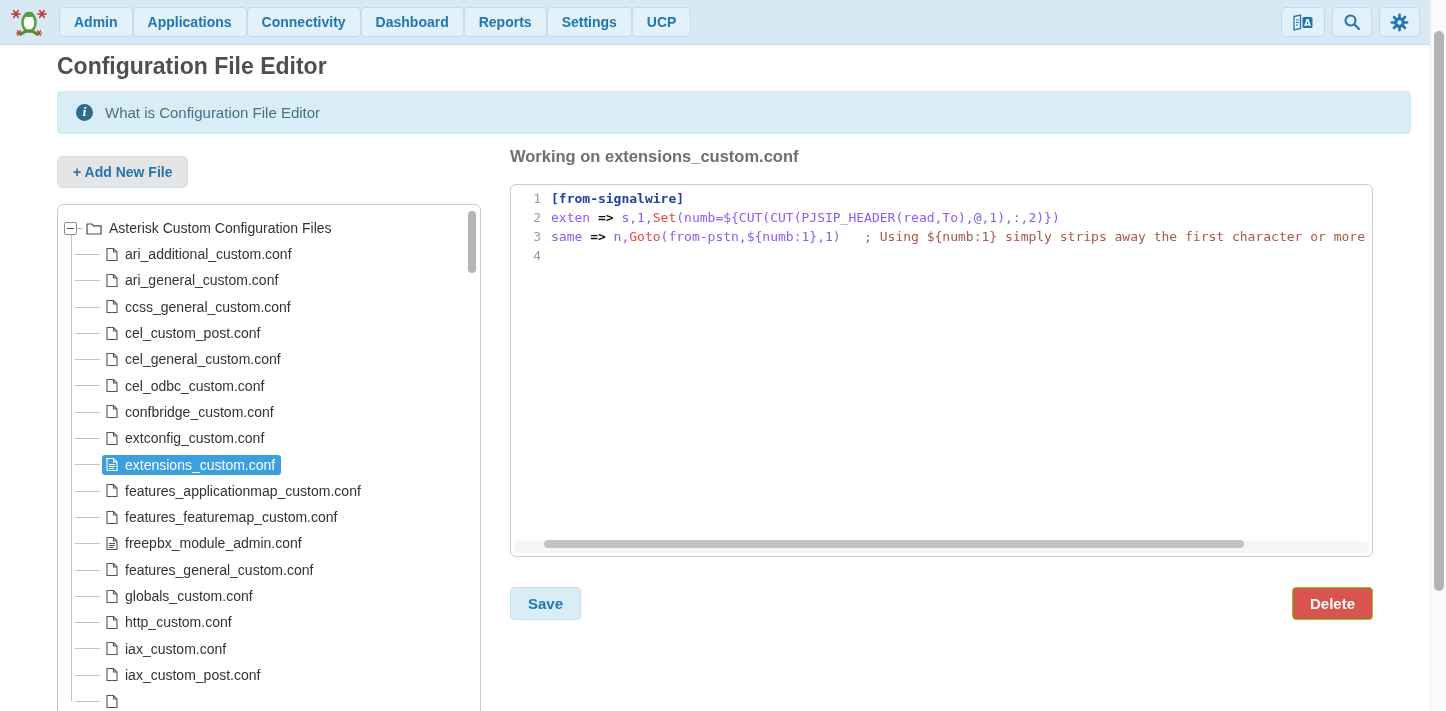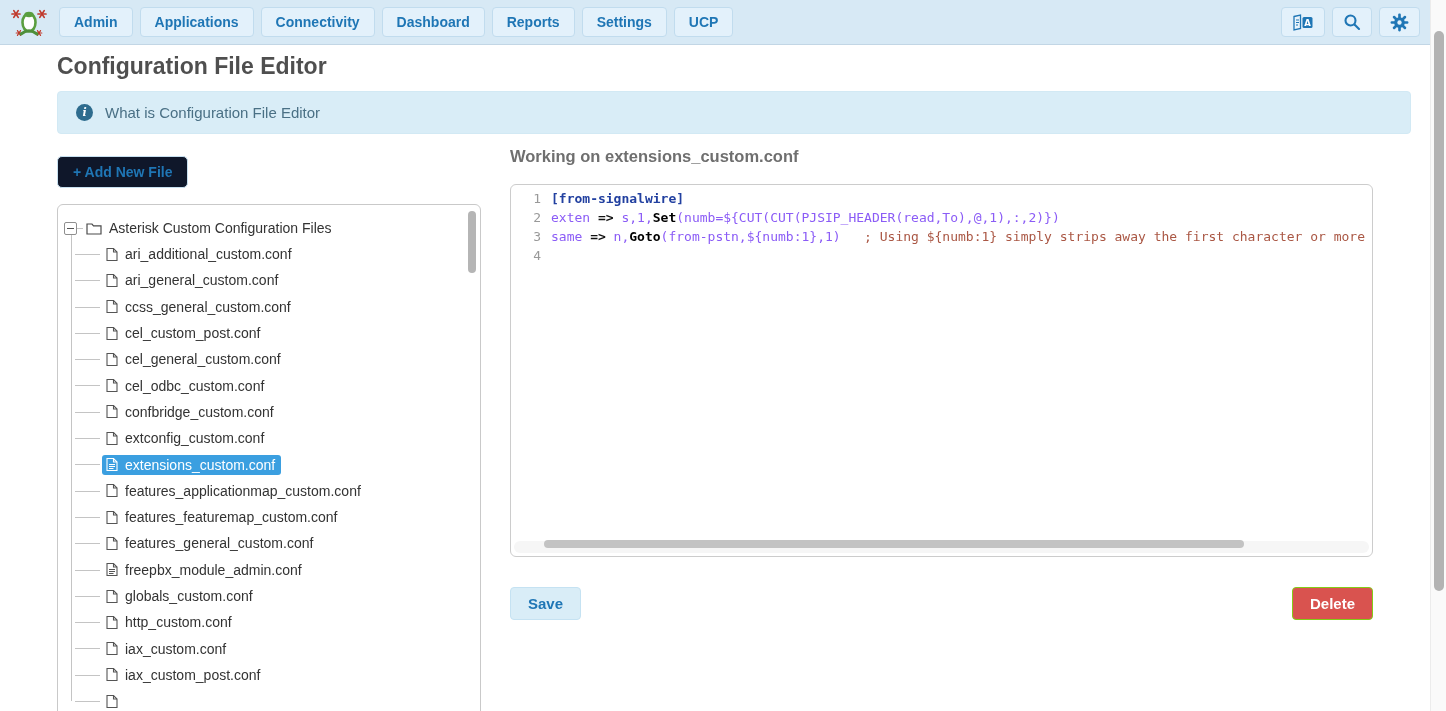--- a/index.html
+++ b/index.html
@@ -39,21 +39,21 @@
   .info-icon{
     width:17px;height:17px;border-radius:50%;background:#2e6c8e;color:#fff;flex:none;
     display:flex;align-items:center;justify-content:center;
     font-family:"DejaVu Serif",serif;font-size:11px;font-weight:bold;font-style:italic;
   }
   .alert-text{font-size:15px;color:#4a7085;}
   
   .add-btn{
     position:absolute;left:57px;top:156px;
     font-family:"Liberation Sans",sans-serif;font-size:14px;font-weight:bold;color:#1f76b5;
-    background:#0f172a;border:1px solid #c7e0f0;border-radius:5px;padding:7px 15px;cursor:pointer;
+    background:#e5e5e5;border:1px solid #c7e0f0;border-radius:5px;padding:7px 15px;cursor:pointer;
   }
   
   .tree-panel{
     position:absolute;left:57px;top:204px;width:424px;height:520px;box-sizing:border-box;
     background:#fff;border:1px solid #c9c9c9;border-radius:6px;overflow:hidden;
   }
   .tree-scroll-thumb{position:absolute;right:4px;top:6px;width:8px;height:62px;background:#b5b5b5;border-radius:4px;z-index:5;}
   .tree-list{position:relative;padding:10px 0 0 4px;font-size:14px;color:#333;}
   .tree-vline{position:absolute;left:13px;top:30px;height:466px;border-left:1px solid #c4c4c4;}
   .tree-root{display:flex;align-items:center;height:26px;position:relative;cursor:pointer;}
@@ -78,21 +78,21 @@
     position:absolute;left:510px;top:184px;width:863px;height:373px;box-sizing:border-box;
     background:#fff;border:1px solid #cccccc;border-radius:6px;overflow:hidden;
     font-family:"DejaVu Sans Mono",monospace;font-size:13px;cursor:text;
   }
   .code-area{padding:6px 0 0 4px;}
   .code-line{display:flex;height:19px;white-space:pre;}
   .ln{width:26px;text-align:right;color:#999;flex:none;margin-right:10px;}
   .seg-plain{color:#8b5cf6;}
   .seg-op{color:#111;font-weight:bold;}
   .seg-section{color:#2240a0;font-weight:bold;}
-  .seg-func{color:#000000;font-weight:bold;}
+  .seg-func{color:#ef4444;font-weight:normal;}
   .seg-comment{color:#aa5744;}
   .h-scroll-track{position:absolute;left:3px;right:3px;bottom:3px;height:12px;background:#f6f6f6;border-radius:6px;}
   .h-scroll-thumb{position:absolute;left:30px;bottom:5px;width:700px;height:8px;background:#c3c3c3;border-radius:4px;cursor:pointer;}
   
   .btn-row{position:absolute;left:510px;top:587px;width:863px;display:flex;justify-content:space-between;gap:8px;}
   .save-btn{
     font-family:"Liberation Sans",sans-serif;font-size:15px;font-weight:bold;color:#1f76b5;
     background:#d9edf7;border:1px solid #c5e2f2;border-radius:4px;padding:7px 17px;cursor:pointer;
   }
   .delete-btn{
@@ -126,21 +126,21 @@
             <line x1="-4" y1="0" x2="4" y2="0"></line>
             <line x1="-2.2" y1="-3.4" x2="2.2" y2="3.4"></line>
             <line x1="-2.2" y1="3.4" x2="2.2" y2="-3.4"></line>
           </g>
       </g>
       <ellipse cx="19" cy="16.5" rx="6.5" ry="9" fill="#ffffff" stroke="#5a9e3f" stroke-width="2.6"></ellipse>
       <ellipse cx="19" cy="8.5" rx="4.6" ry="2.8" fill="#5a9e3f"></ellipse>
       <path d="M11 28 Q19 21.5 27 28" stroke="#4e8f3a" stroke-width="3" fill="none" stroke-linecap="round"></path>
     </svg>
   </span>
-  <span id="navButtons" style="display:flex;gap:7px;">
+  <span id="navButtons" style="display:flex;">
       <button class="nav-btn">Admin</button>
       <button class="nav-btn">Applications</button>
       <button class="nav-btn">Connectivity</button>
       <button class="nav-btn">Dashboard</button>
       <button class="nav-btn">Reports</button>
       <button class="nav-btn">Settings</button>
       <button class="nav-btn">UCP</button>
     </span>
   <span class="nav-spacer"></span>
   <span id="navIcons" style="display:flex;gap:7px;">
@@ -333,35 +333,35 @@
           </span>
           <span class="tlabel">features_featuremap_custom.conf</span>
         </span>
       </div>
       <div class="tree-row">
         <span class="pill">
           <span class="ticon">
             <svg width="12" height="15" viewBox="0 0 12 15" fill="none" stroke="currentColor" stroke-width="1.1">
               <path d="M1 1.5 H7.5 L11 5 V13.5 H1 Z"></path>
               <path d="M7.5 1.5 V5 H11"></path>
+              <path d="M3 7.5 h6 M3 9.5 h6 M3 11.5 h4.5"></path>
+            </svg>
+          </span>
+          <span class="tlabel">freepbx_module_admin.conf</span>
+        </span>
+      </div>
+      <div class="tree-row">
+        <span class="pill">
+          <span class="ticon">
+            <svg width="12" height="15" viewBox="0 0 12 15" fill="none" stroke="currentColor" stroke-width="1.1">
+              <path d="M1 1.5 H7.5 L11 5 V13.5 H1 Z"></path>
+              <path d="M7.5 1.5 V5 H11"></path>
             </svg>
           </span>
           <span class="tlabel">features_general_custom.conf</span>
-        </span>
-      </div>
-      <div class="tree-row">
-        <span class="pill">
-          <span class="ticon">
-            <svg width="12" height="15" viewBox="0 0 12 15" fill="none" stroke="currentColor" stroke-width="1.1">
-              <path d="M1 1.5 H7.5 L11 5 V13.5 H1 Z"></path>
-              <path d="M7.5 1.5 V5 H11"></path>
-              <path d="M3 7.5 h6 M3 9.5 h6 M3 11.5 h4.5"></path>
-            </svg>
-          </span>
-          <span class="tlabel">freepbx_module_admin.conf</span>
         </span>
       </div>
       <div class="tree-row">
         <span class="pill">
           <span class="ticon">
             <svg width="12" height="15" viewBox="0 0 12 15" fill="none" stroke="currentColor" stroke-width="1.1">
               <path d="M1 1.5 H7.5 L11 5 V13.5 H1 Z"></path>
               <path d="M7.5 1.5 V5 H11"></path>
             </svg>
           </span>

